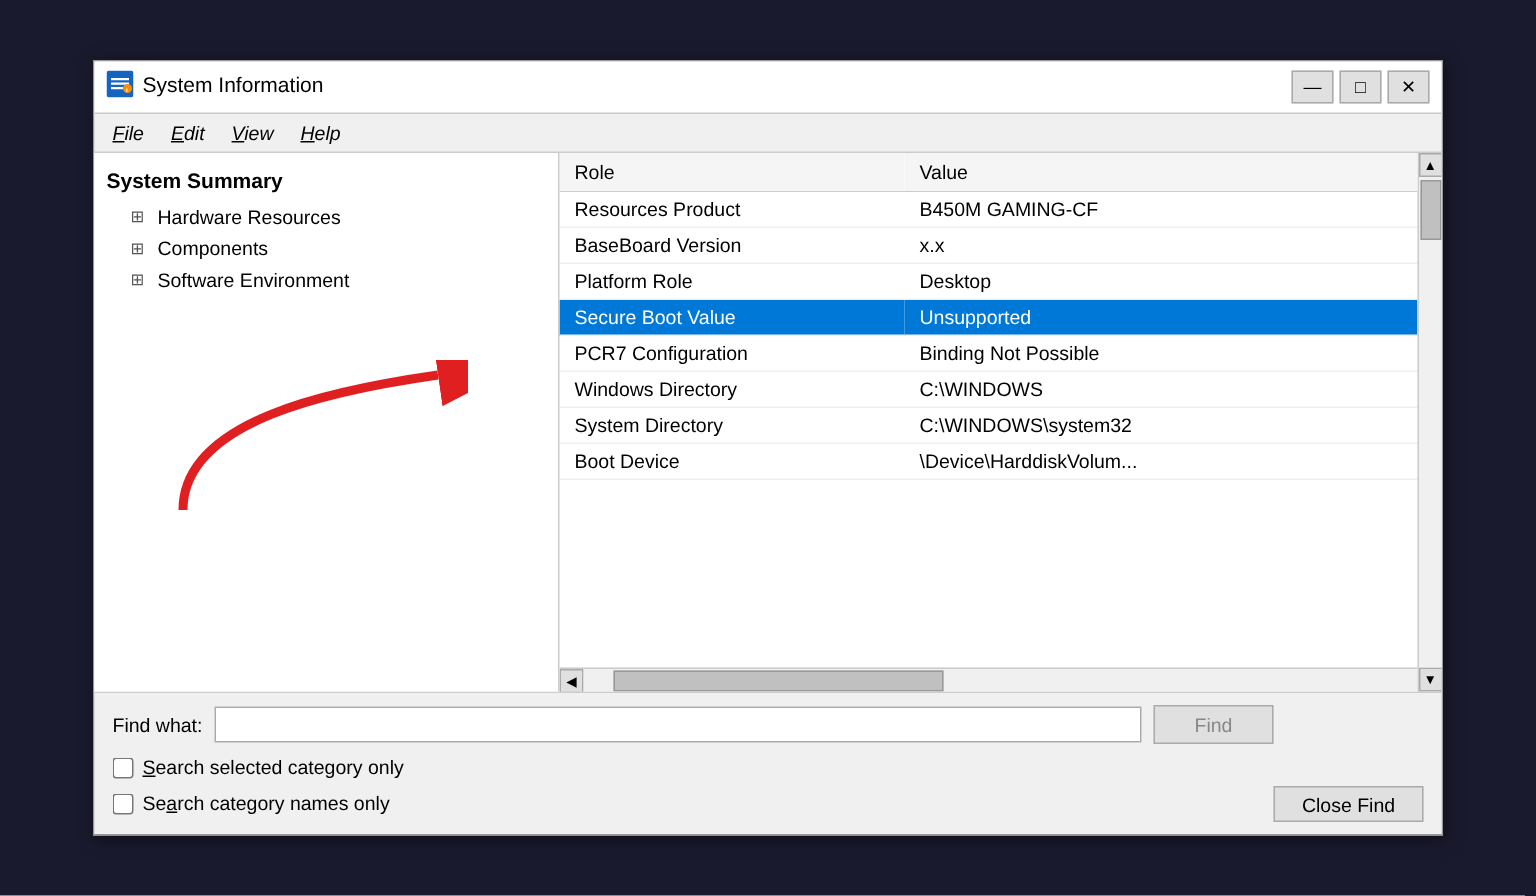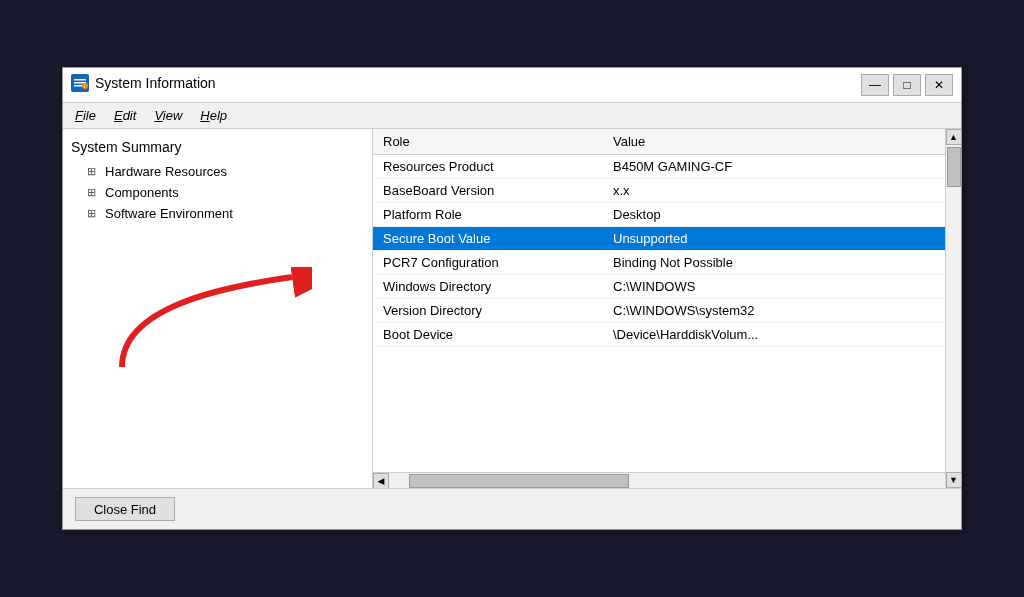--- a/index.html
+++ b/index.html
@@ -88,21 +88,21 @@
     .tree-item {
       padding: 3px 8px;
       cursor: pointer;
       color: #000;
       display: flex;
       align-items: center;
       gap: 2px;
       white-space: nowrap;
     }
     .tree-item.root {
-      font-weight: normal;
+      font-weight: bold;
       font-size: 14px;
       padding: 6px 8px;
     }
     .tree-item.child {
       padding-left: 24px;
       font-size: 13px;
     }
     .tree-expand {
       font-size: 11px;
       color: #555;
@@ -378,21 +378,21 @@
                 </tr>
                 <tr>
                   <td>PCR7 Configuration</td>
                   <td>Binding Not Possible</td>
                 </tr>
                 <tr>
                   <td>Windows Directory</td>
                   <td>C:\WINDOWS</td>
                 </tr>
                 <tr>
-                  <td>Version Directory</td>
+                  <td>System Directory</td>
                   <td>C:\WINDOWS\system32</td>
                 </tr>
                 <tr>
                   <td>Boot Device</td>
                   <td>\Device\HarddiskVolum...</td>
                 </tr>
               </tbody>
           </table>
         </div>
 
@@ -409,20 +409,37 @@
           <div class="horiz-thumb-area">
             <div class="horiz-thumb"></div>
           </div>
           <div class="horiz-arrow">▶</div>
         </div>
       </div>
     </div>
 
     <div class="bottom-area">
       <div class="options-and-close">
+        <div style="flex:1;">
+          <div class="find-row">
+            <label class="find-label">Find what:</label>
+            <input class="find-input" type="text" style="">
+            <button class="find-btn">Find</button>
+          </div>
+          <div class="options-col">
+            <div class="checkbox-row">
+              <input type="checkbox" style="">
+              <label><u>S</u>earch selected category only</label>
+            </div>
+            <div class="checkbox-row">
+              <input type="checkbox" style="">
+              <label>Se<u>a</u>rch category names only</label>
+            </div>
+          </div>
+        </div>
         <div style="display:flex; align-items:flex-start; padding-top:0px;">
           <button class="close-find-btn">Close Find</button>
         </div>
       </div>
     </div>
   </div>
 
   <svg class="red-arrow" width="220" height="120" viewBox="0 0 220 120">
     <defs>
       <marker id="arrowhead" markerWidth="10" markerHeight="7" refX="0" refY="3.5" orient="auto">

